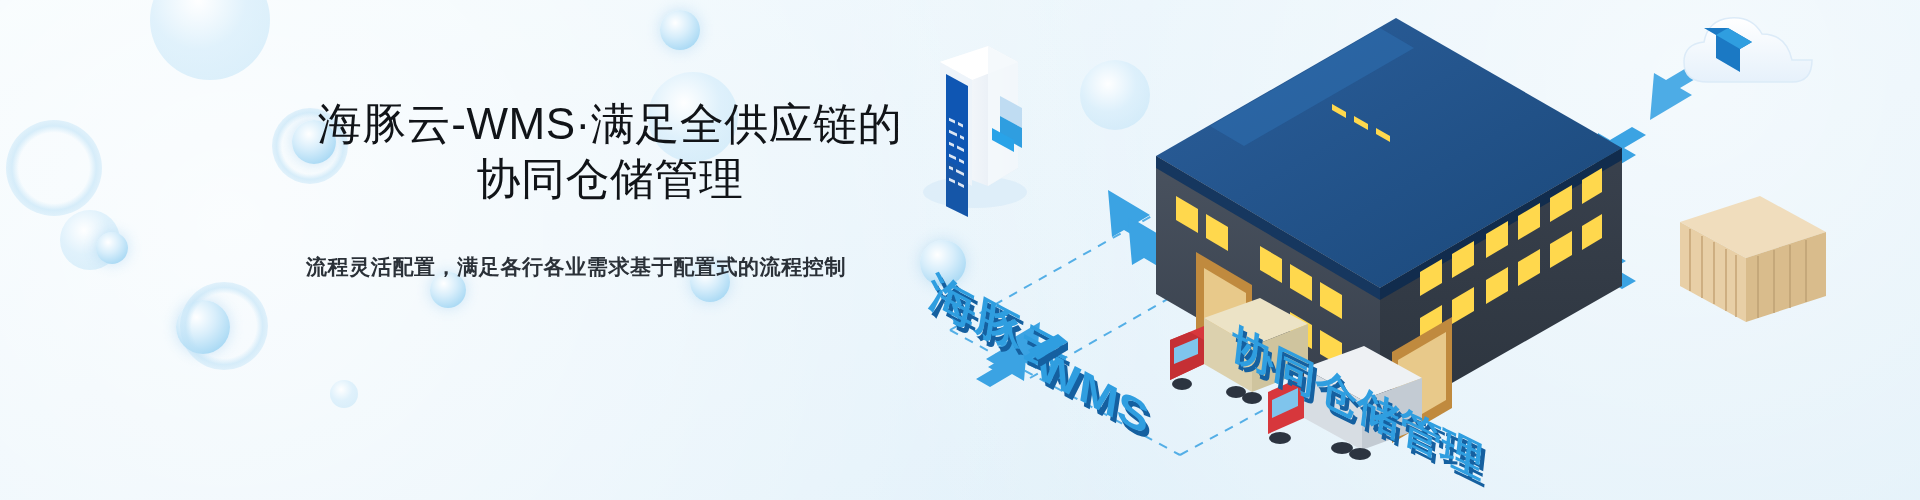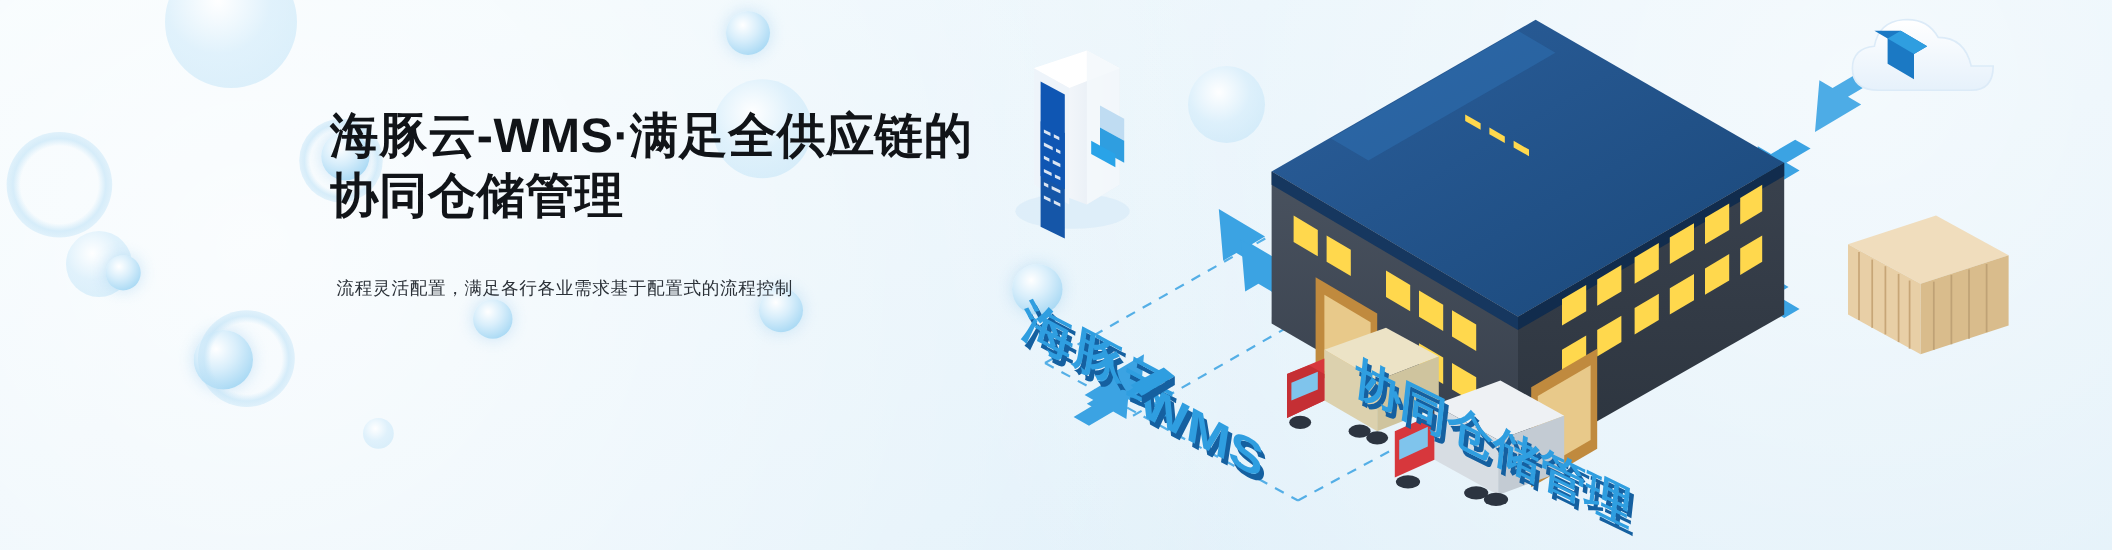--- a/index.html
+++ b/index.html
@@ -23,26 +23,26 @@
   }
   .bokeh.soft{
     background:radial-gradient(circle at 40% 34%, rgba(255,255,255,.95) 0%, rgba(216,238,251,.75) 45%, rgba(169,217,244,.38) 85%, rgba(169,217,244,0) 100%);
   }
   .bokeh.ring{
     background:radial-gradient(circle, rgba(255,255,255,0) 52%, rgba(186,224,246,.55) 62%, rgba(186,224,246,.12) 85%, rgba(186,224,246,0) 100%);
   }
   
   #copy{position:absolute;left:300px;top:96px;width:620px;}
   #headline{
-    font-size:44px;line-height:1.26;color:#111418;font-weight:700;
-    letter-spacing:.5px;white-space:pre-line;margin:0;
+    font-size:44px;line-height:1.26;color:#111418;font-weight:400;
+    letter-spacing:.5px;white-space:pre-line;margin:0;text-align:center;
   }
   #subhead{
-    margin:44px 0 0 6px;font-size:16px;color:#2b3138;letter-spacing:.6px;
-    line-height:1.5;font-weight:400;
+    margin:44px 0 0 6px;font-size:21px;color:#2b3138;letter-spacing:.6px;
+    line-height:1.5;font-weight:700;
   }
   
   #art{position:absolute;left:880px;top:0;width:1040px;height:500px;}
   #art svg{display:block;width:1040px;height:500px;}
   .iso-label{font-family:"Liberation Sans",sans-serif;font-weight:bold;}
 </style>
 </head>
 <body>
 
 <div id="banner">

